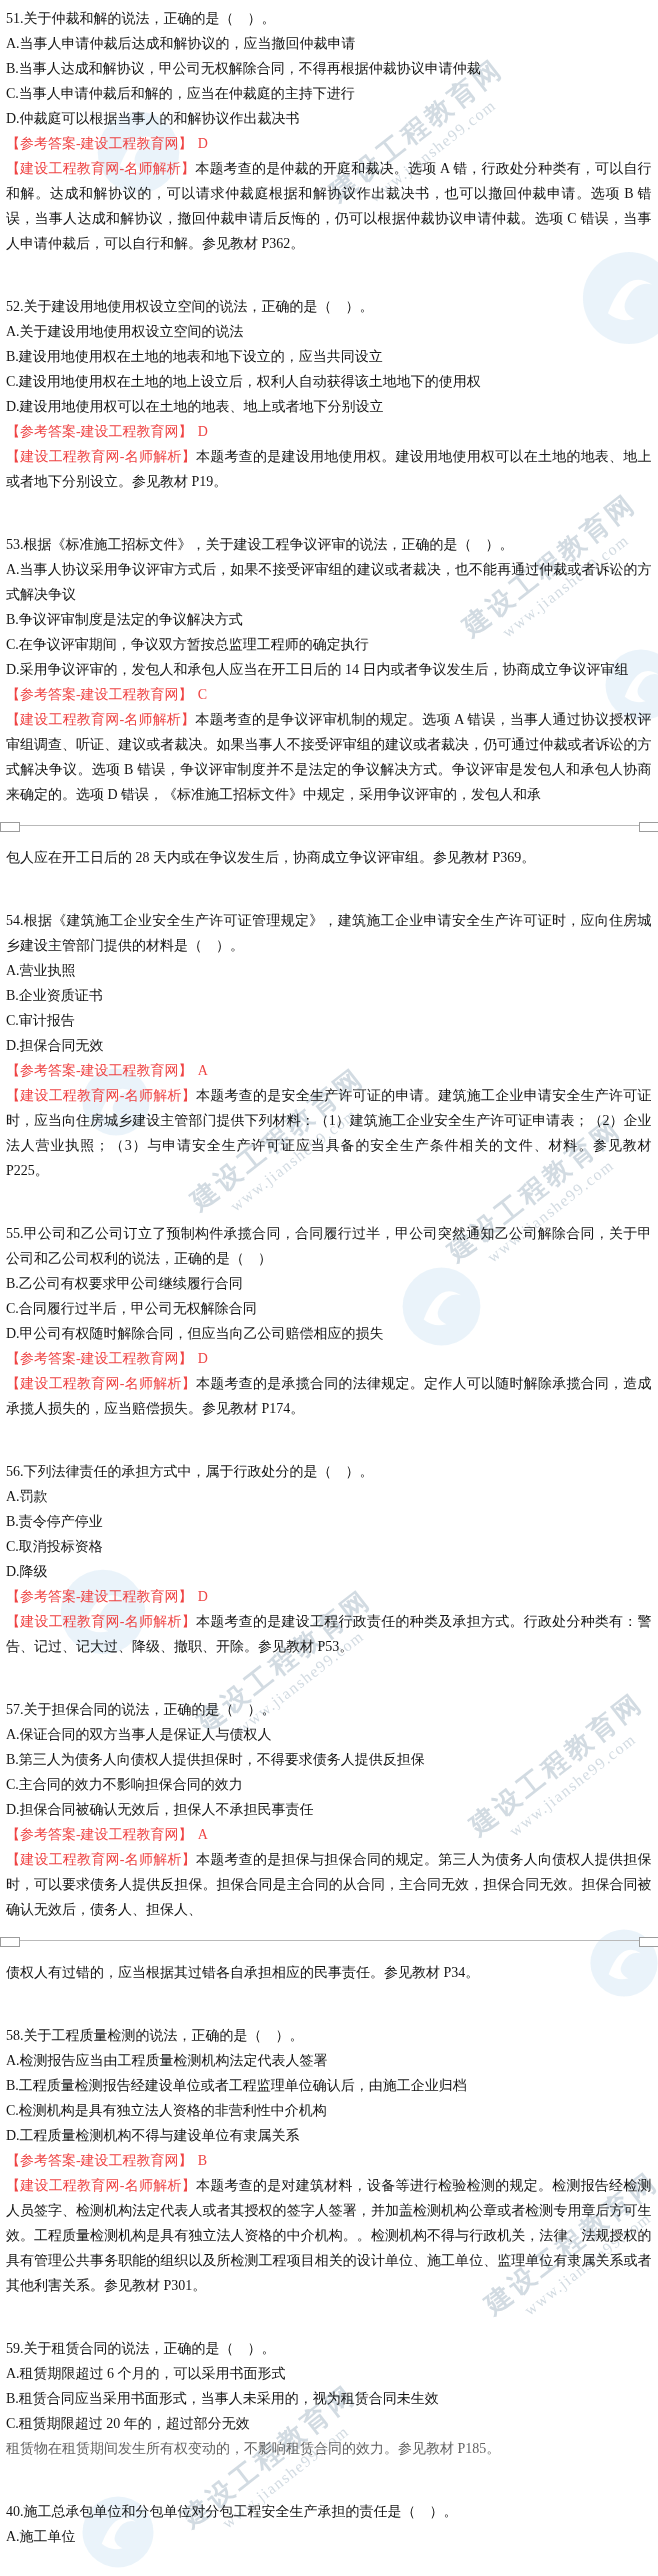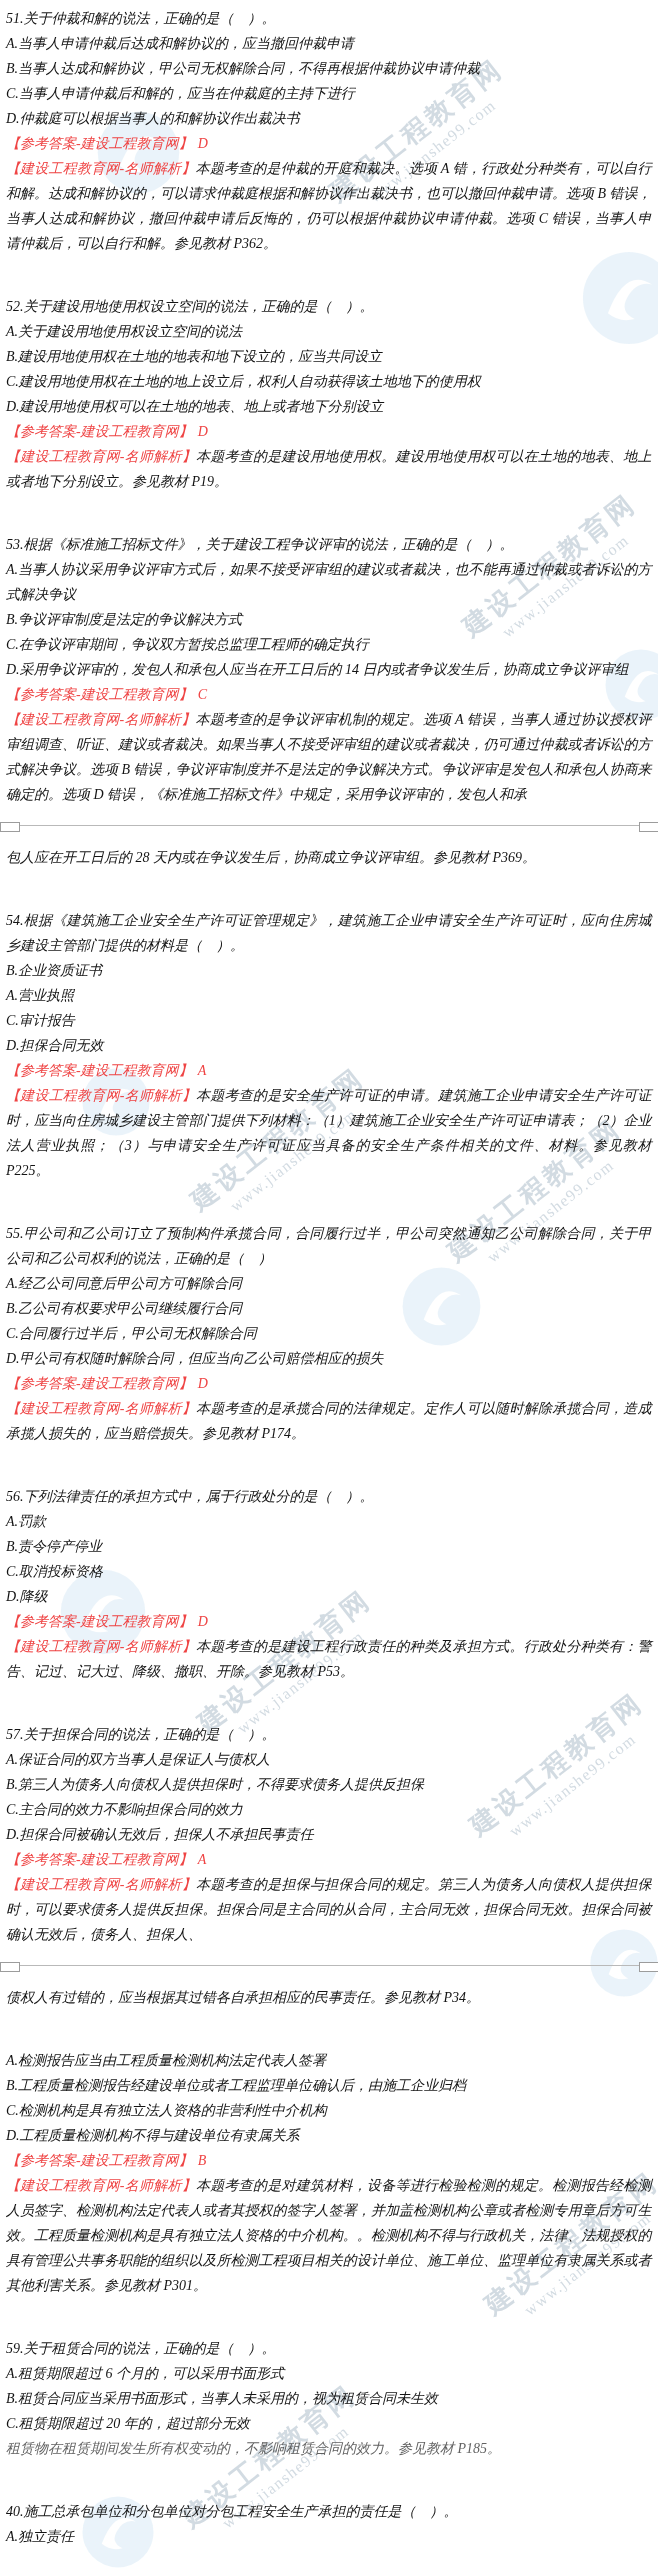--- a/index.html
+++ b/index.html
@@ -2,21 +2,21 @@
 <html style="font-size:11.8px"><head>
 <meta charset="utf-8">
 <style>
   html,body{margin:0;padding:0;}
   body{
     width:659px;height:2576px;position:relative;background:#ffffff;
     font-family:"Liberation Serif","DejaVu Serif",serif;
     color:#141414;overflow:hidden;
   }
   .content{position:relative;z-index:3;padding:5.9px 7.4px 0 5.9px;
-    font-size:14px;line-height:25px;text-align:justify;font-style:italic;}
+    font-size:14px;line-height:25px;text-align:justify;}
   .q{margin-bottom:38px;}
   .q p{margin:0;}
   .red{color:#ef4444;}
   .ans-letter{margin-left:5.2px;}
   
   .pagebreak{position:relative;height:11.8px;margin:13.2px -7.4px 13.2px -5.9px;}
   .pagebreak:before{content:"";position:absolute;left:0;right:0;top:5.2px;border-top:1.5px solid #b9b9b9;}
   .pb-tab{position:absolute;top:2.2px;width:17.7px;height:8px;border:0.7px solid #9c9c9c;background:#fff;}
   .pb-left{left:0;}
   .pb-right{right:0;}
@@ -149,31 +149,30 @@
     <p><span class="red">【建设工程教育网-名师解析】</span><span>本题考查的是争议评审机制的规定。选项 A 错误，当事人通过协议授权评审组调查、听证、建议或者裁决。如果当事人不接受评审组的建议或者裁决，仍可通过仲裁或者诉讼的方式解决争议。选项 B 错误，争议评审制度并不是法定的争议解决方式。争议评审是发包人和承包人协商来确定的。选项 D 错误，《标准施工招标文件》中规定，采用争议评审的，发包人和承</span></p>
     <div class="pagebreak">
         <span class="pb-tab pb-left"></span>
         <span class="pb-tab pb-right"></span>
       </div>
     <p>包人应在开工日后的 28 天内或在争议发生后，协商成立争议评审组。参见教材 P369。</p>
   </div>
 
   <div class="q">
     <p>54.根据《建筑施工企业安全生产许可证管理规定》，建筑施工企业申请安全生产许可证时，应向住房城乡建设主管部门提供的材料是（　）。</p>
+    <p>A.营业执照</p>
     <p>B.企业资质证书</p>
-    <p>A.营业执照</p>
     <p>C.审计报告</p>
     <p>D.担保合同无效</p>
     <p><span class="red">【参考答案-建设工程教育网】</span><span class="red ans-letter">A</span></p>
     <p><span class="red">【建设工程教育网-名师解析】</span><span>本题考查的是安全生产许可证的申请。建筑施工企业申请安全生产许可证时，应当向住房城乡建设主管部门提供下列材料：（1）建筑施工企业安全生产许可证申请表；（2）企业法人营业执照；（3）与申请安全生产许可证应当具备的安全生产条件相关的文件、材料。参见教材 P225。</span></p>
   </div>
 
   <div class="q">
     <p>55.甲公司和乙公司订立了预制构件承揽合同，合同履行过半，甲公司突然通知乙公司解除合同，关于甲公司和乙公司权利的说法，正确的是（　）</p>
-    <p>A.经乙公司同意后甲公司方可解除合同</p>
     <p>B.乙公司有权要求甲公司继续履行合同</p>
     <p>C.合同履行过半后，甲公司无权解除合同</p>
     <p>D.甲公司有权随时解除合同，但应当向乙公司赔偿相应的损失</p>
     <p><span class="red">【参考答案-建设工程教育网】</span><span class="red ans-letter">D</span></p>
     <p><span class="red">【建设工程教育网-名师解析】</span><span>本题考查的是承揽合同的法律规定。定作人可以随时解除承揽合同，造成承揽人损失的，应当赔偿损失。参见教材 P174。</span></p>
   </div>
 
   <div class="q">
     <p>56.下列法律责任的承担方式中，属于行政处分的是（　）。</p>
     <p>A.罚款</p>
@@ -193,38 +192,39 @@
     <p><span class="red">【参考答案-建设工程教育网】</span><span class="red ans-letter">A</span></p>
     <p><span class="red">【建设工程教育网-名师解析】</span><span>本题考查的是担保与担保合同的规定。第三人为债务人向债权人提供担保时，可以要求债务人提供反担保。担保合同是主合同的从合同，主合同无效，担保合同无效。担保合同被确认无效后，债务人、担保人、</span></p>
     <div class="pagebreak">
         <span class="pb-tab pb-left"></span>
         <span class="pb-tab pb-right"></span>
       </div>
     <p>债权人有过错的，应当根据其过错各自承担相应的民事责任。参见教材 P34。</p>
   </div>
 
   <div class="q">
+    <p>58.关于工程质量检测的说法，正确的是（　）。</p>
     <p>A.检测报告应当由工程质量检测机构法定代表人签署</p>
     <p>B.工程质量检测报告经建设单位或者工程监理单位确认后，由施工企业归档</p>
     <p>C.检测机构是具有独立法人资格的非营利性中介机构</p>
     <p>D.工程质量检测机构不得与建设单位有隶属关系</p>
     <p><span class="red">【参考答案-建设工程教育网】</span><span class="red ans-letter">B</span></p>
     <p><span class="red">【建设工程教育网-名师解析】</span><span>本题考查的是对建筑材料，设备等进行检验检测的规定。检测报告经检测人员签字、检测机构法定代表人或者其授权的签字人签署，并加盖检测机构公章或者检测专用章后方可生效。工程质量检测机构是具有独立法人资格的中介机构。。检测机构不得与行政机关，法律、法规授权的具有管理公共事务职能的组织以及所检测工程项目相关的设计单位、施工单位、监理单位有隶属关系或者其他利害关系。参见教材 P301。</span></p>
   </div>
 
   <div class="q">
     <p>59.关于租赁合同的说法，正确的是（　）。</p>
     <p>A.租赁期限超过 6 个月的，可以采用书面形式</p>
     <p>B.租赁合同应当采用书面形式，当事人未采用的，视为租赁合同未生效</p>
     <div>
       <p class="glitch-top">C.租赁期限超过 20 年的，超过部分无效</p>
       <p class="glitch-tail">租赁物在租赁期间发生所有权变动的，不影响租赁合同的效力。参见教材 P185。</p>
     </div>
   </div>
 
   <div class="q">
     <p>40.施工总承包单位和分包单位对分包工程安全生产承担的责任是（　）。</p>
-    <p>A.独立责任</p>
+    <p>A.施工单位</p>
 
   </div>
 
 </div>
 
 
 </body></html>

